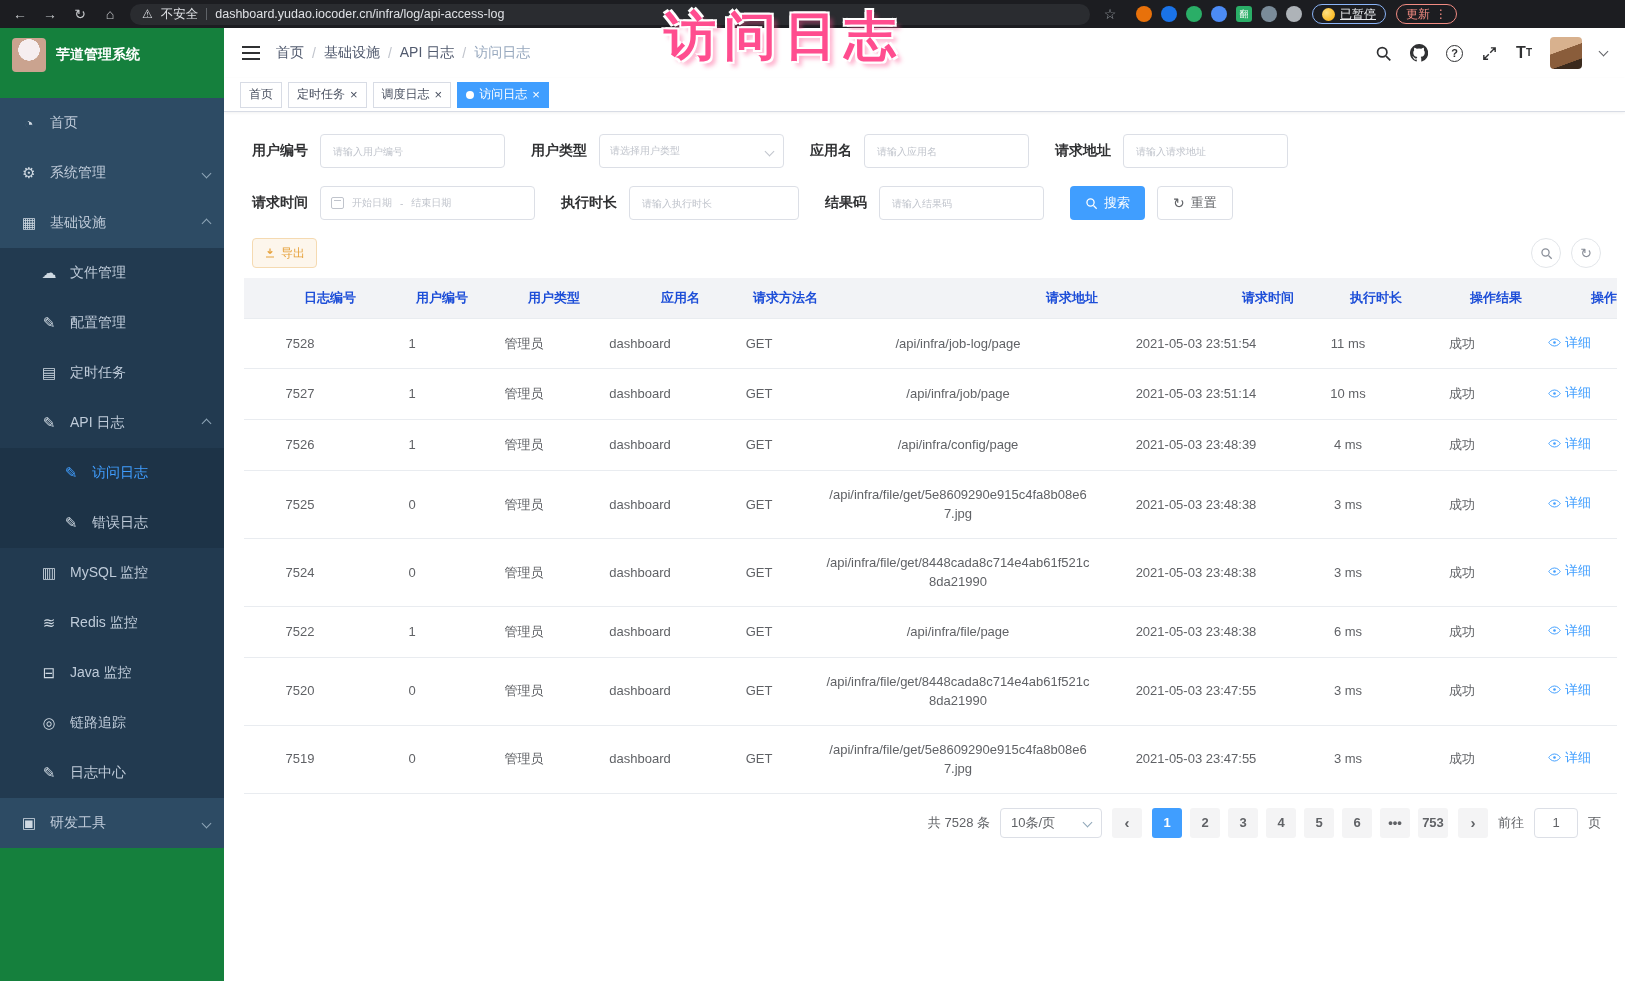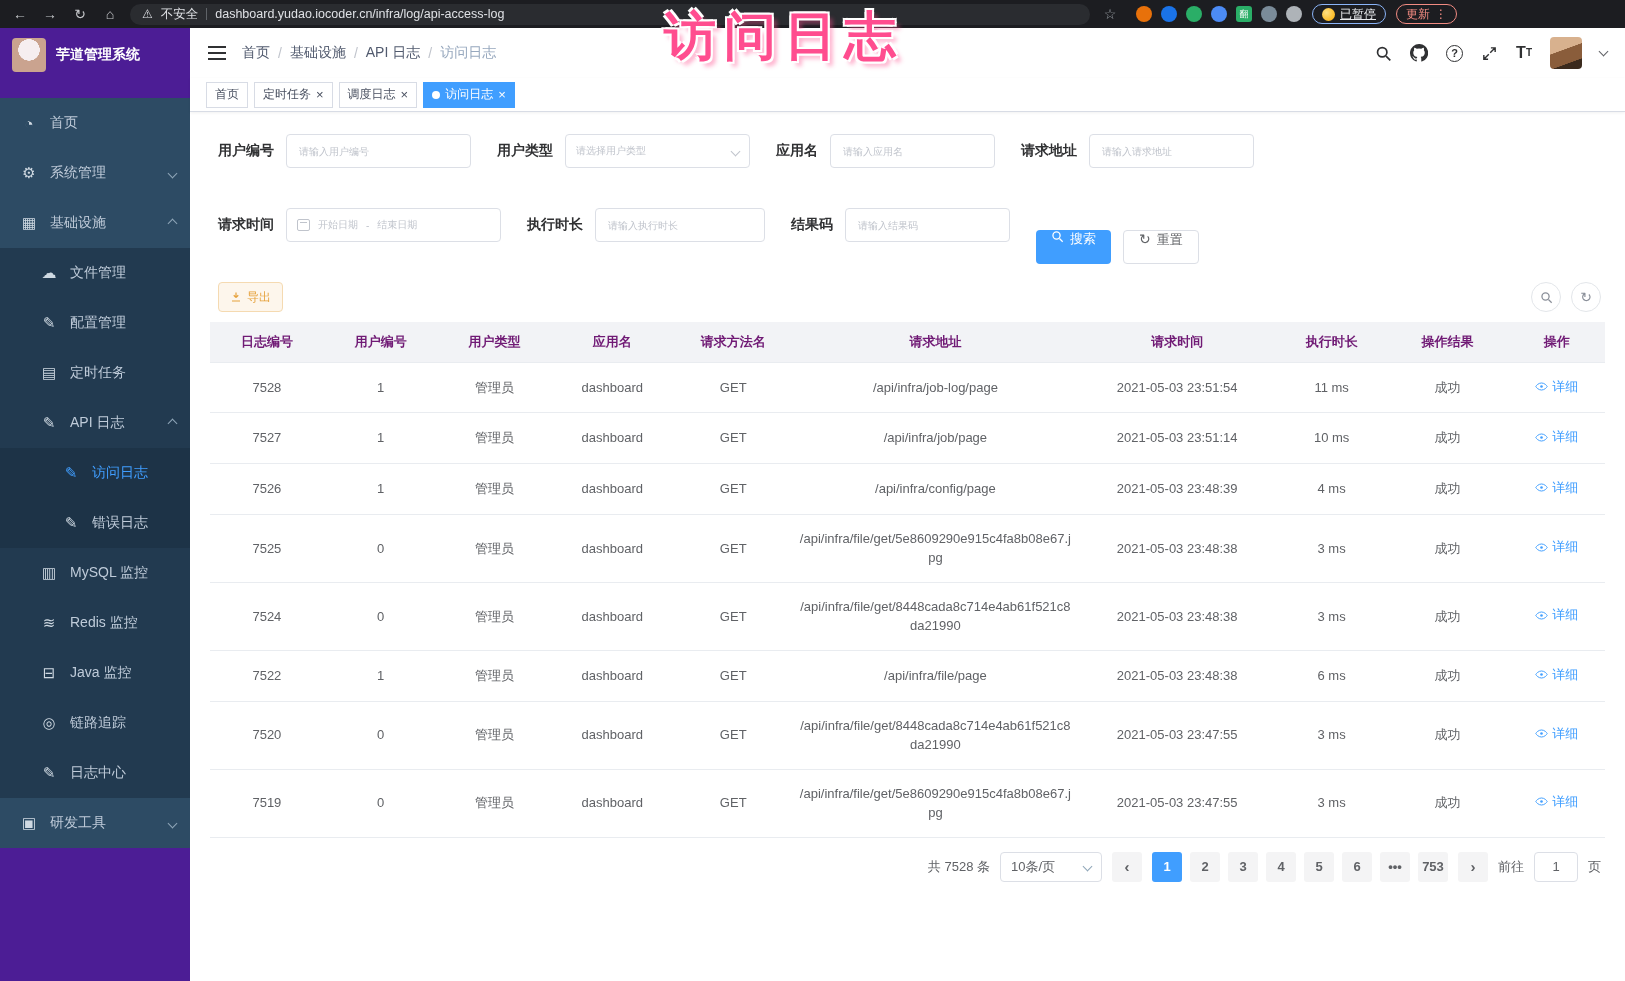--- a/index.html
+++ b/index.html
@@ -23,21 +23,21 @@
   .pill { height:20px; border-radius:10px; display:flex; align-items:center; gap:5px;
     padding:0 9px; font-size:12px; cursor:pointer; white-space:nowrap; }
   .pill-blue { border:1px solid #8ab4f8; color:#e8eaed;text-decoration:underline; }
   .pill-red  { border:1px solid #f28b82; color:#f28b82; }
   .emoji-face { width:13px; height:13px; border-radius:50%;
     background:radial-gradient(circle at 35% 35%, #ffe082, #f9ab00); }
   .dots { font-size:12px; }
 
   
   .app { display:flex; height:953px; }
-  .sidebar { width:190px; background:#4c1d95; color:#bfcbd9; flex-shrink:0; overflow:hidden; }
+  .sidebar { width:224px; background:#15803d; color:#bfcbd9; flex-shrink:0; overflow:hidden; }
   .logo { height:54px; display:flex; align-items:center; gap:10px; padding:0 12px; cursor:pointer; }
   .logo-img { width:34px; height:34px; border-radius:4px; flex-shrink:0;
     background:radial-gradient(circle at 50% 35%, #f6eef0 0 38%, #caa38f 39% 100%); }
   .logo-title { color:#fff; font-size:14px; font-weight:bold; white-space:nowrap; }
   .menu { padding-top:16px; }
   .s-item { height:50px; display:flex; align-items:center; gap:12px; font-size:14px;
     cursor:pointer; padding-right:14px; }
   .s-item.lvl1 { padding-left:20px; background:#2d4b64; }
   .s-item.lvl2 { padding-left:40px; background:#223a50; }
   .s-item.lvl3 { padding-left:62px; background:#1d3347; }
@@ -94,38 +94,38 @@
   .f-select, .f-range { display:flex; align-items:center; padding:0 10px; cursor:pointer; }
   .f-select .ph, .f-range .ph { color:#c0c4cc; flex:1; }
   .f-select .chev, .f-range .chev { border-color:#c0c4cc; }
   .f-range { gap:8px; }
   .f-range .ph { flex:0 0 auto; }
   .range-sep { color:#c0c4cc; }
   .cal-icon { width:13px; height:12px; border:1.4px solid #c0c4cc; border-radius:2px; position:relative; }
   .cal-icon::before { content:""; position:absolute; left:2px; right:2px; top:2px; height:1.4px; background:#c0c4cc; }
   .w215{width:215px;} .w185{width:185px;} .w170{width:170px;} .w165{width:165px;}
 
-  .btn { height:34px; border-radius:4px; font-size:13px; display:inline-flex; 
-    gap:6px; padding:0 15px; cursor:pointer; border:none;margin-top:44px; }
+  .btn { height:34px; border-radius:4px; font-size:13px; display:inline-flex; align-items:center;
+    gap:6px; padding:0 15px; cursor:pointer; border:none; }
   .btn.primary { background:#409eff; color:#fff; }
   .btn.plain { background:#fff; border:1px solid #dcdfe6; color:#606266; margin-left:12px; }
   .rst-ic { font-size:14px; }
 
   .toolbar-row { display:flex; align-items:center; margin:2px 0 4px 8px; }
   .btn-export { height:30px; background:#fdf6ec; border:1px solid #f5dab1; color:#e6a23c;
     border-radius:4px; font-size:12px; display:inline-flex; align-items:center; gap:5px;
     padding:0 11px; cursor:pointer; }
   .right-circles { margin-left:auto; display:flex; gap:10px; margin-right:4px; }
   .circle-btn { width:30px; height:30px; border-radius:50%; border:1px solid #e3e6ea;
     display:flex; align-items:center; justify-content:center; color:#8a8f99; cursor:pointer;
     font-size:14px; background:#fff; }
 
   table.log-table { width:100%; border-collapse:collapse; margin-top:10px; table-layout:fixed; }
-  .log-table th { height:40px; background:#f2f3f6; color:#701a75; font-size:13px; font-weight:bold;
-    text-align:center; border-bottom:1px solid #e9ecf0; }
+  .log-table th { height:40px; background:#f2f3f6; color:#1d4ed8; font-size:13px; font-weight:bold;
+    text-align:right; border-bottom:1px solid #e9ecf0; }
   .log-table td { font-size:13px; color:#606266; text-align:center; border-bottom:1px solid #e9ecf0;
     padding:14px 6px; line-height:1.5; }
   .url-cell { word-break:break-all; }
   .link-detail { color:#409eff; display:inline-flex; align-items:center; gap:4px; cursor:pointer; }
 
   .pagination { display:flex; align-items:center; justify-content:flex-end; gap:10px;
     margin:14px 4px 0 0; font-size:13px; color:#606266; }
   .size-select { width:102px; height:30px; border:1px solid #dcdfe6; border-radius:4px;
     display:flex; align-items:center; justify-content:space-between; padding:0 10px;
     color:#606266; cursor:pointer; }

